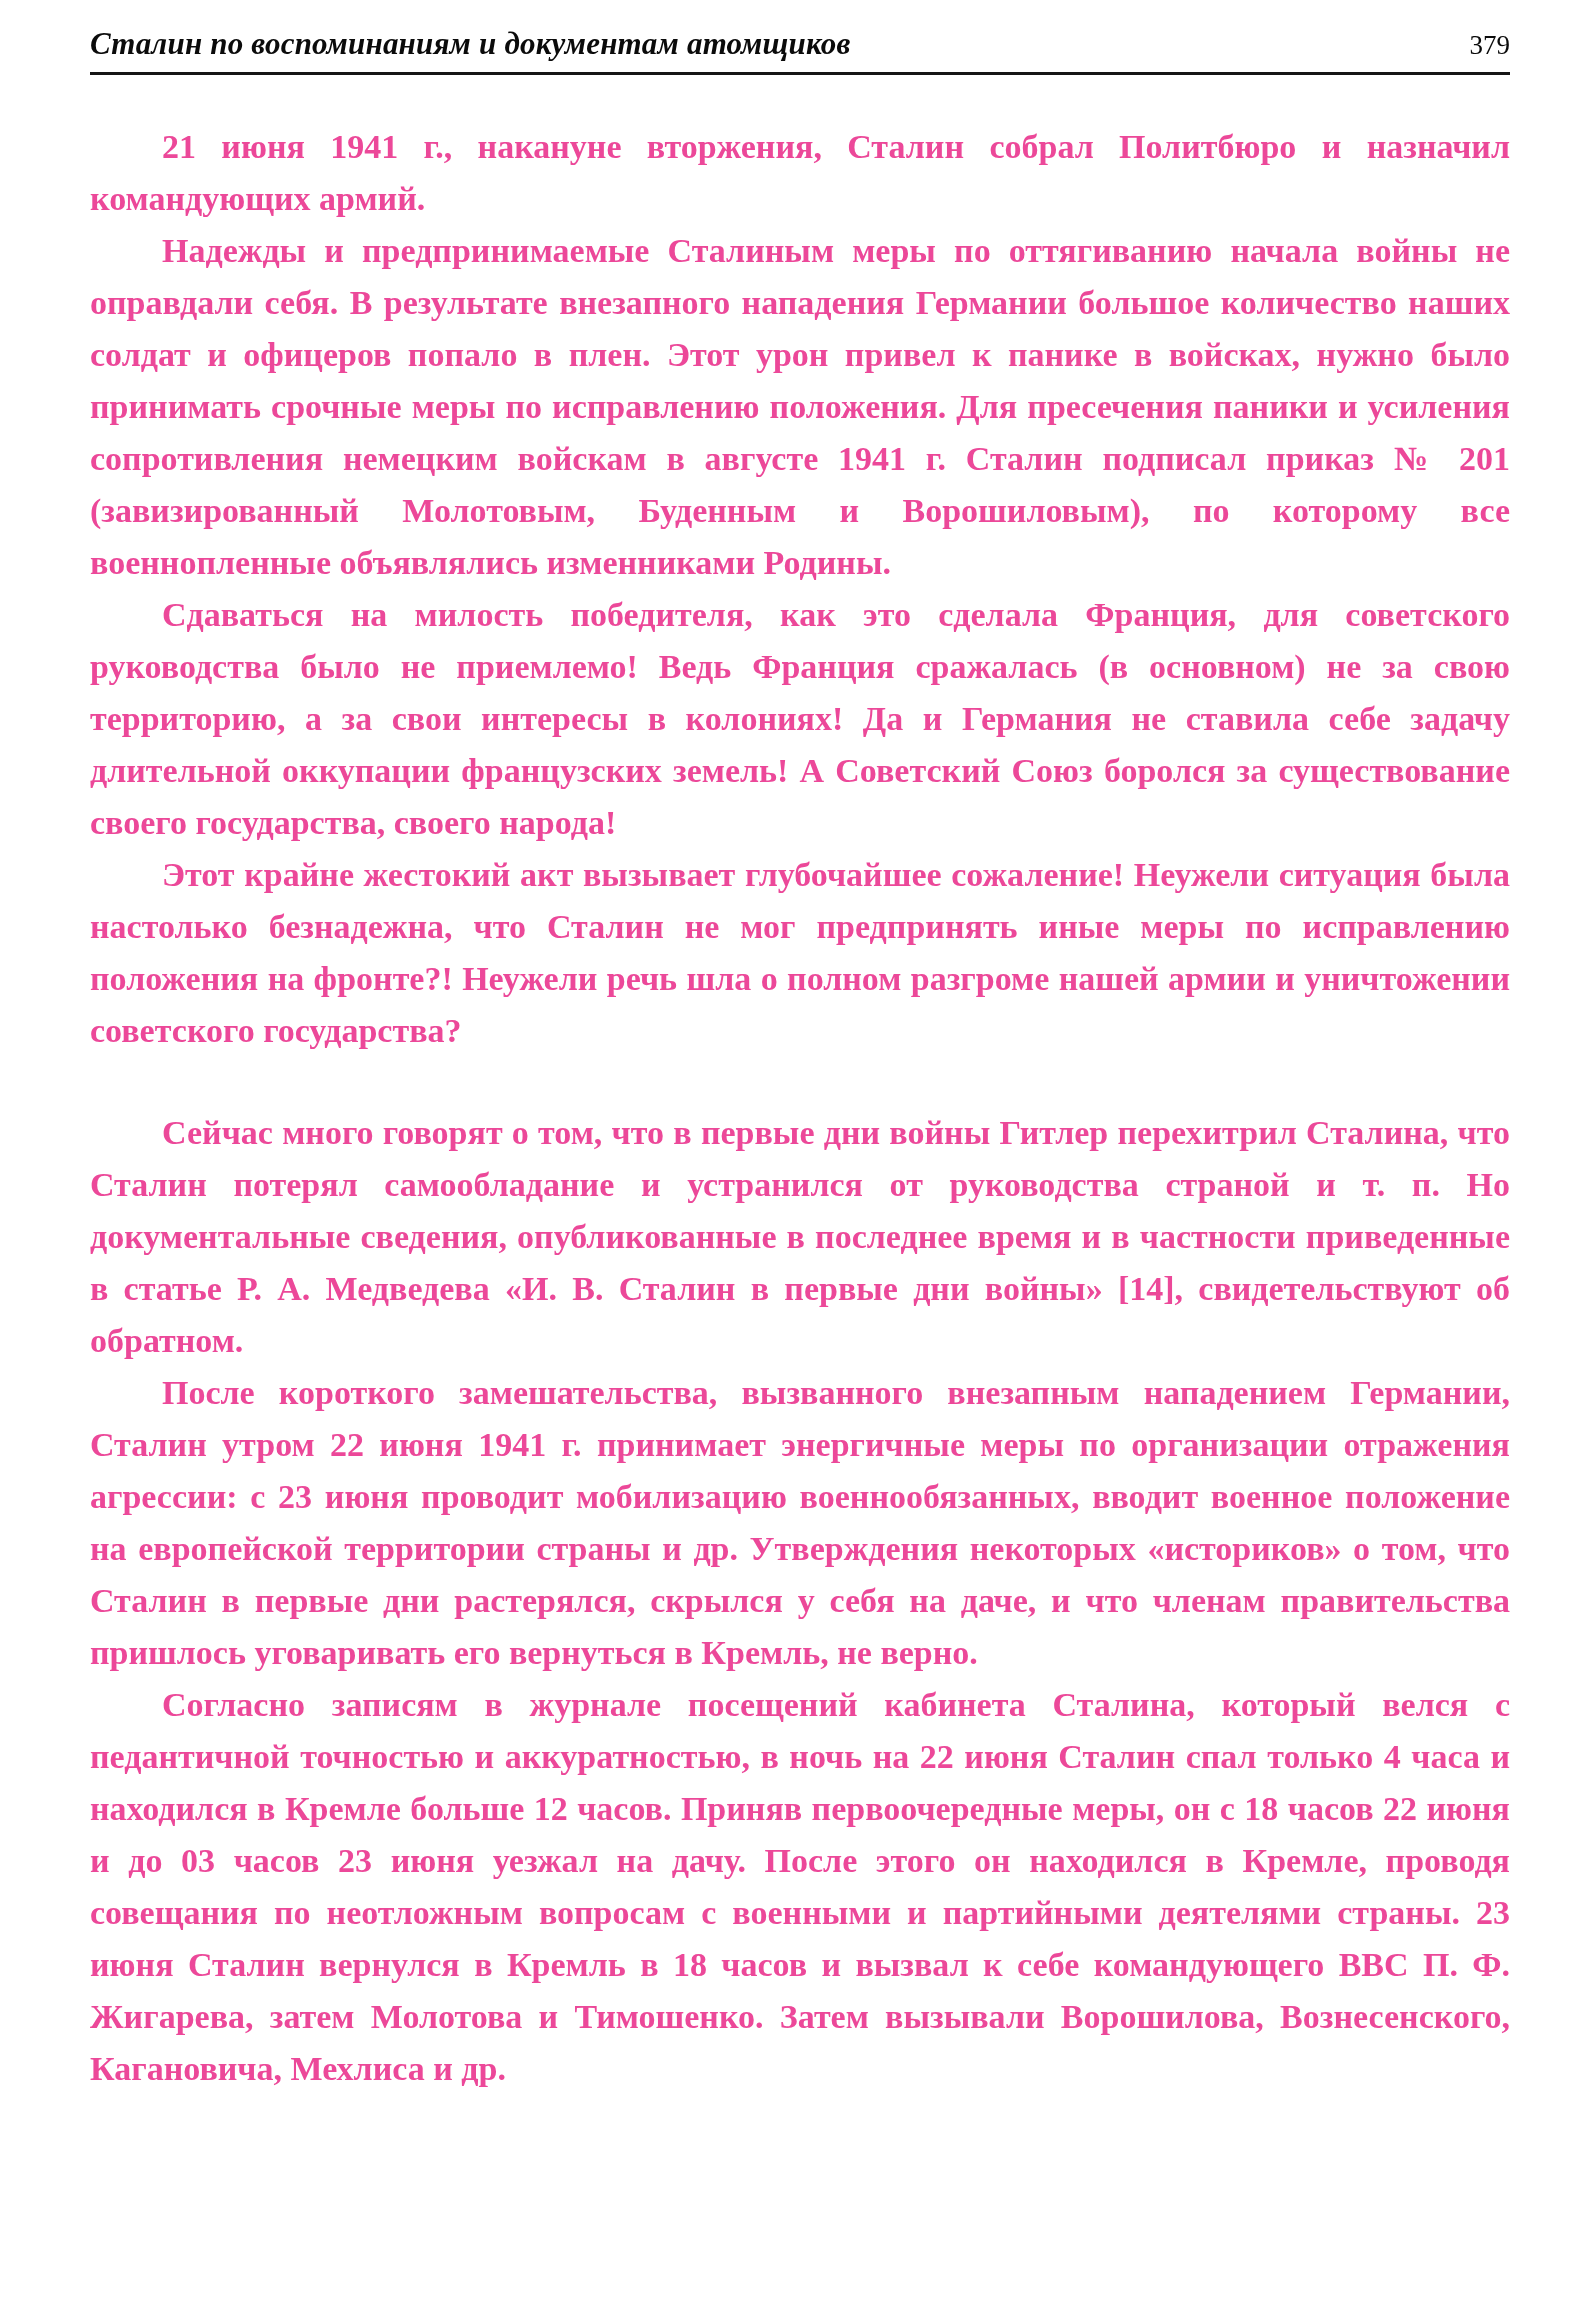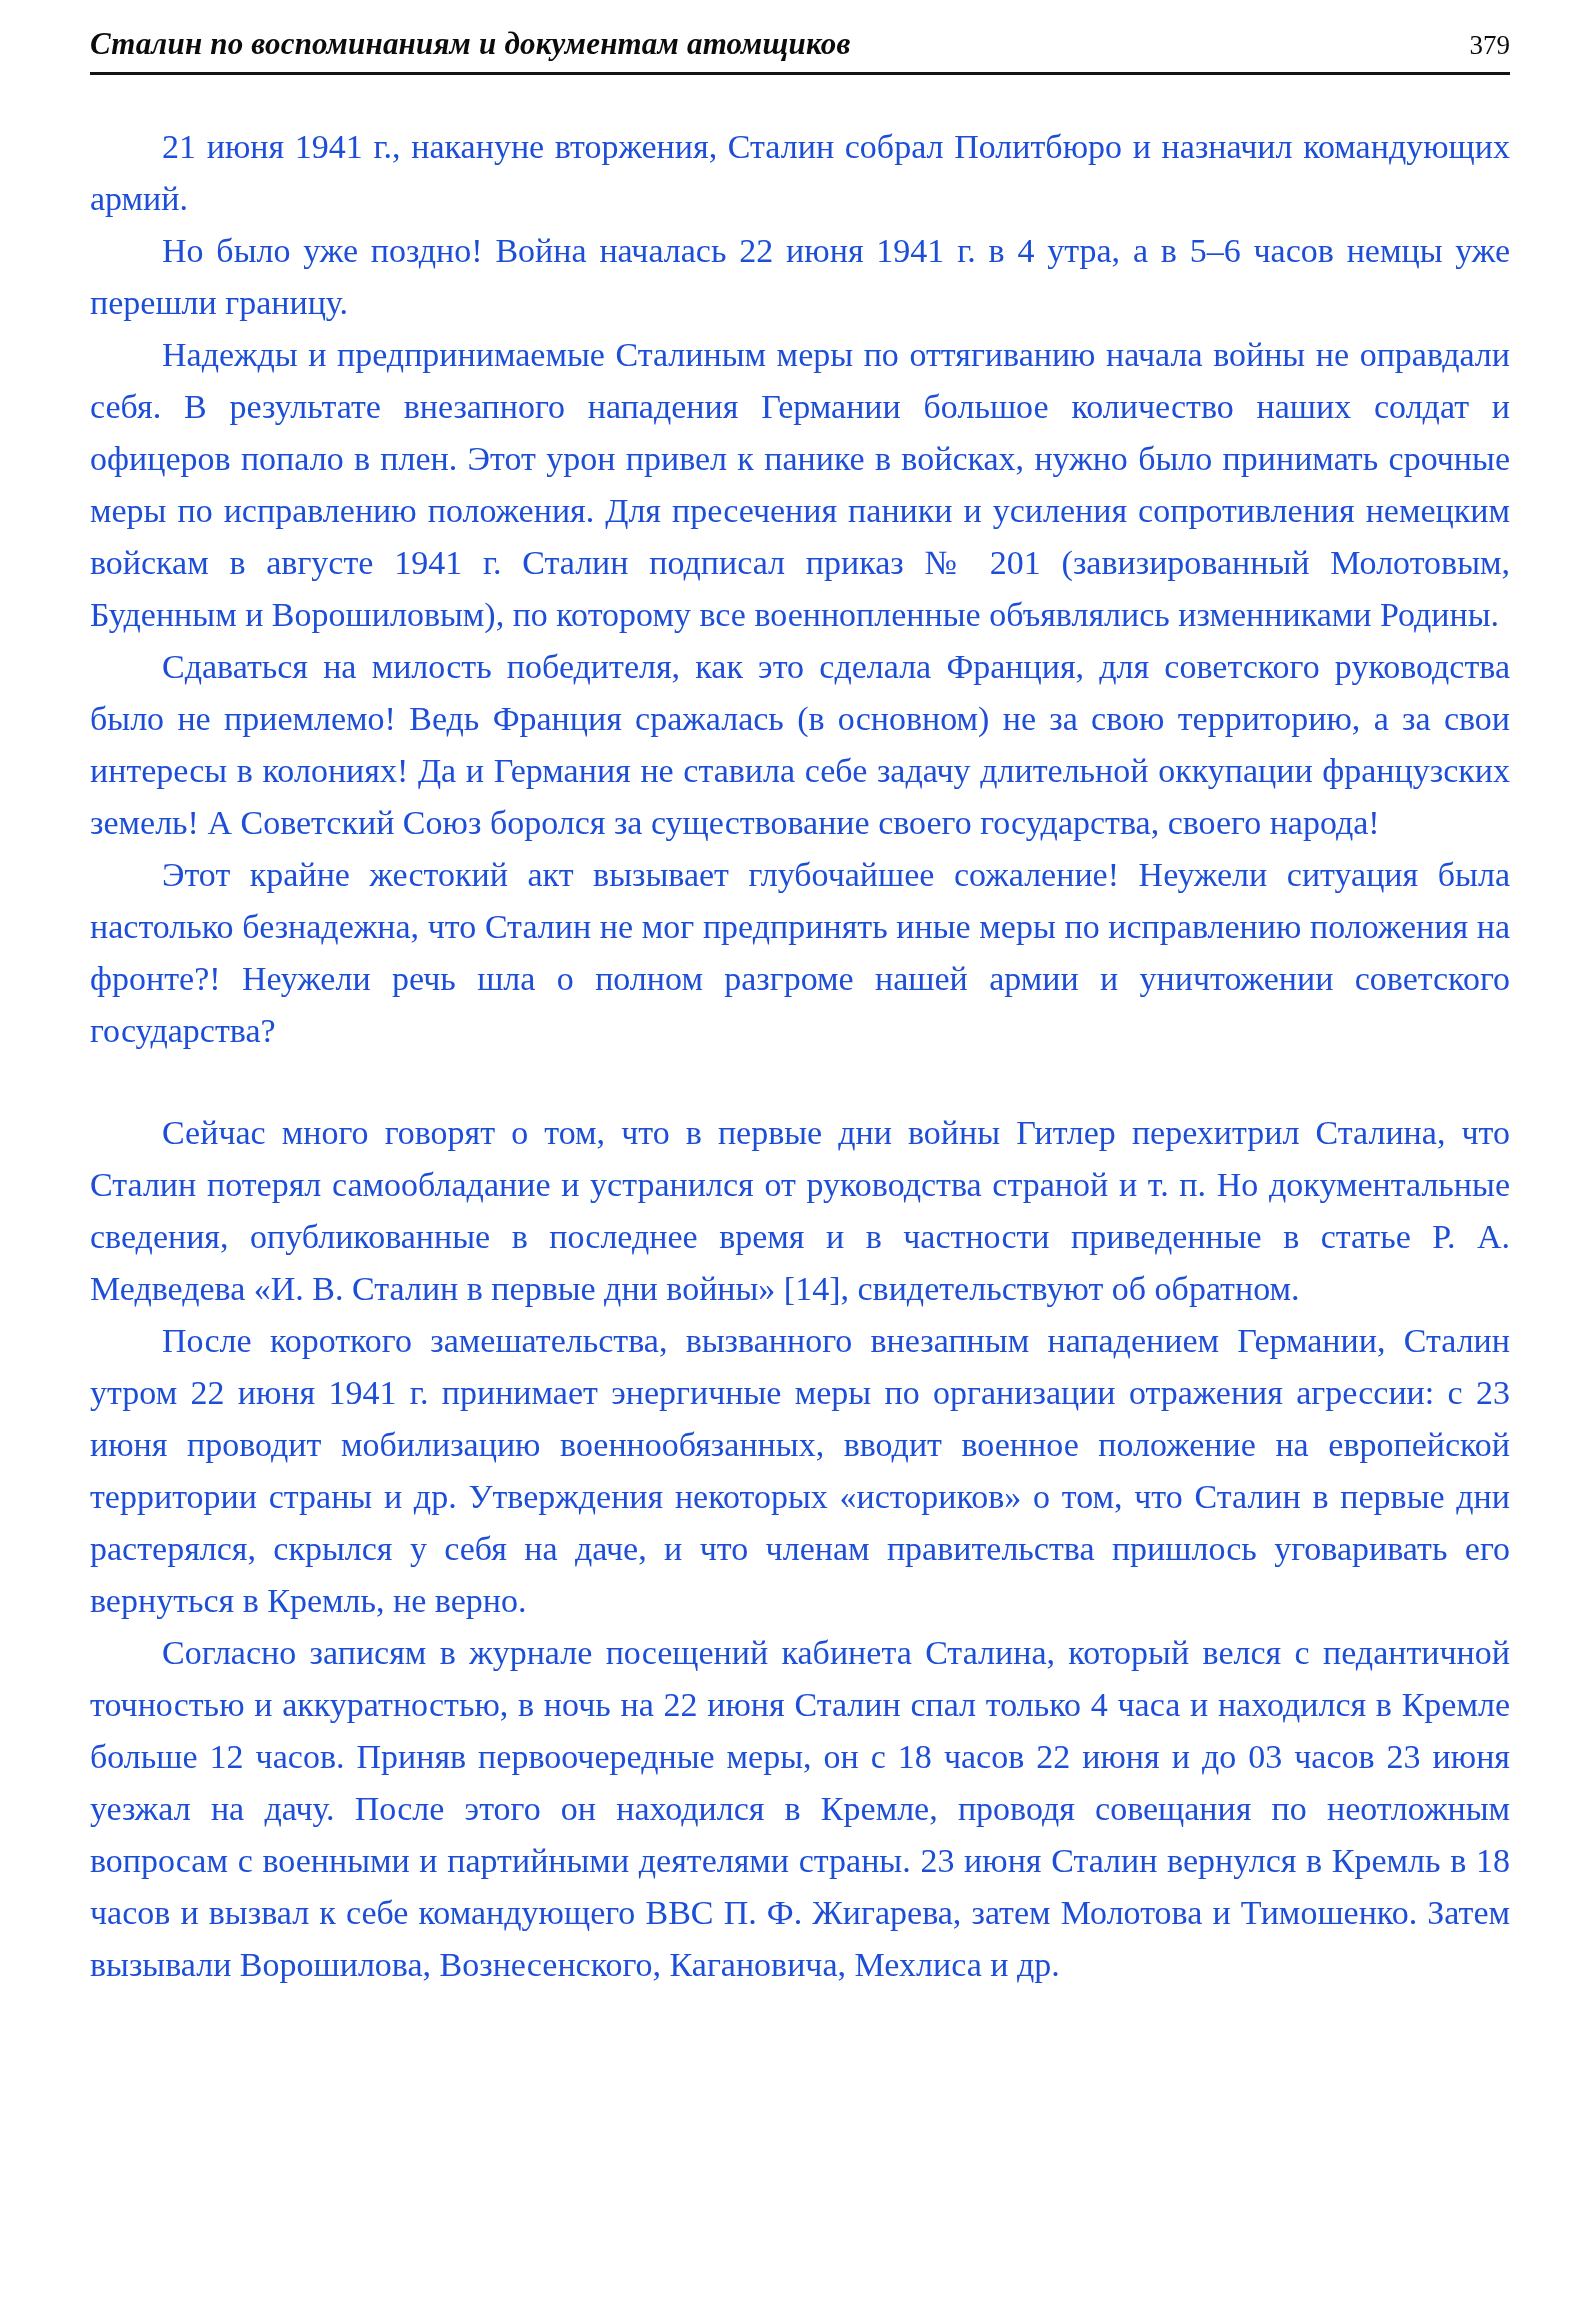--- a/index.html
+++ b/index.html
@@ -38,21 +38,22 @@
     margin-top: 10px;
     height: 3px;
     background: #151515;
     border: none;
   }
   .text-block {
     margin-top: 46px;
     font-size: 34px;
     line-height: 52px;
     text-align: justify;
-    color: #1d4ed8;
+    color: #ec4899;
+    font-weight: bold;
   }
   .text-block p {
     margin: 0;
     padding: 0;
     text-indent: 72px;
   }
   .text-block p.section-gap {
     margin-top: 50px;
   }
 </style>
@@ -63,21 +64,20 @@
 
   <div class="running-header">
     <span class="title">Сталин по воспоминаниям и документам атомщиков</span>
     <span class="pagenum">379</span>
   </div>
 
   <div class="header-rule"></div>
 
   <div class="text-block">
     <p>21 июня 1941 г., накануне вторжения, Сталин собрал Политбюро и назначил командующих армий.</p>
-    <p>Но было уже поздно! Война началась 22 июня 1941 г. в 4 утра, а в 5–6 часов немцы уже перешли границу.</p>
     <p>Надежды и предпринимаемые Сталиным меры по оттягиванию начала войны не оправдали себя. В результате внезапного нападения Германии большое количество наших солдат и офицеров попало в плен. Этот урон привел к панике в войсках, нужно было принимать срочные меры по исправлению положения. Для пресечения паники и усиления сопротивления немецким войскам в августе 1941 г. Сталин подписал приказ № 201 (завизированный Молотовым, Буденным и Ворошиловым), по которому все военнопленные объявлялись изменниками Родины.</p>
     <p>Сдаваться на милость победителя, как это сделала Франция, для советского руководства было не приемлемо! Ведь Франция сражалась (в основном) не за свою территорию, а за свои интересы в колониях! Да и Германия не ставила себе задачу длительной оккупации французских земель! А Советский Союз боролся за существование своего государства, своего народа!</p>
     <p>Этот крайне жестокий акт вызывает глубочайшее сожаление! Неужели ситуация была настолько безнадежна, что Сталин не мог предпринять иные меры по исправлению положения на фронте?! Неужели речь шла о полном разгроме нашей армии и уничтожении советского государства?</p>
     <p class="section-gap">Сейчас много говорят о том, что в первые дни войны Гитлер перехитрил Сталина, что Сталин потерял самообладание и устранился от руководства страной и т. п. Но документальные сведения, опубликованные в последнее время и в частности приведенные в статье Р. А. Медведева «И. В. Сталин в первые дни войны» [14], свидетельствуют об обратном.</p>
     <p>После короткого замешательства, вызванного внезапным нападением Германии, Сталин утром 22 июня 1941 г. принимает энергичные меры по организации отражения агрессии: с 23 июня проводит мобилизацию военнообязанных, вводит военное положение на европейской территории страны и др. Утверждения некоторых «историков» о том, что Сталин в первые дни растерялся, скрылся у себя на даче, и что членам правительства пришлось уговаривать его вернуться в Кремль, не верно.</p>
     <p>Согласно записям в журнале посещений кабинета Сталина, который велся с педантичной точностью и аккуратностью, в ночь на 22 июня Сталин спал только 4 часа и находился в Кремле больше 12 часов. Приняв первоочередные меры, он с 18 часов 22 июня и до 03 часов 23 июня уезжал на дачу. После этого он находился в Кремле, проводя совещания по неотложным вопросам с военными и партийными деятелями страны. 23 июня Сталин вернулся в Кремль в 18 часов и вызвал к себе командующего ВВС П. Ф. Жигарева, затем Молотова и Тимошенко. Затем вызывали Ворошилова, Вознесенского, Кагановича, Мехлиса и др.</p>
   </div>
 
 </div>
 

